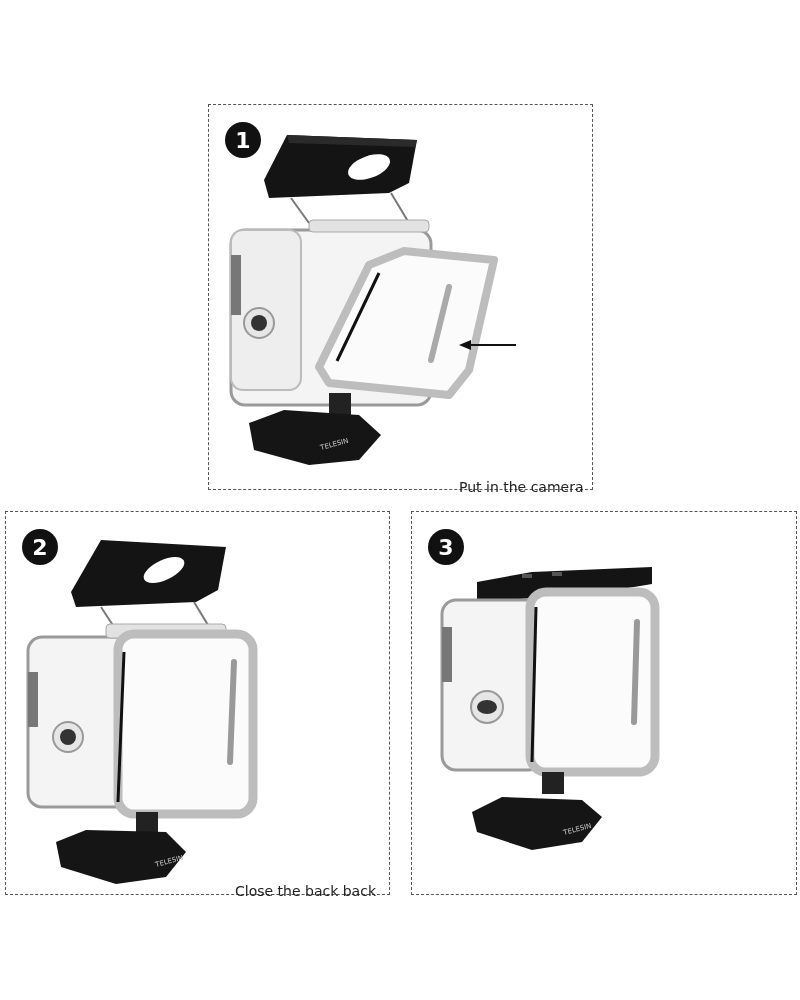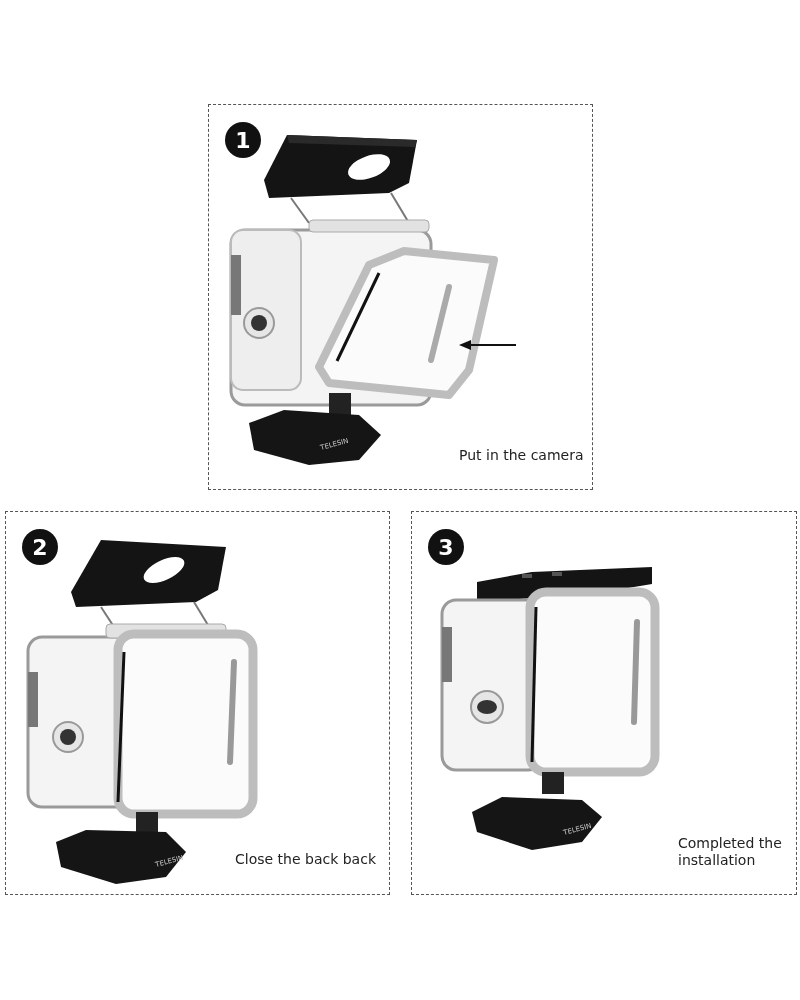--- a/index.html
+++ b/index.html
@@ -21,20 +21,21 @@
     display: flex; align-items: center; justify-content: center;
     font-family: "DejaVu Sans", sans-serif;
   }
   .caption {
     position: absolute;
     color: #222222;
     font-size: 14px;
     line-height: 17px;
     font-family: "DejaVu Sans", "Liberation Sans", sans-serif;
     white-space: pre-line;
+    margin-top: 32px;
   }
   .illus { position: absolute; }
 </style>
 </head>
 <body>
 
 <div class="panel" style="left:208px; top:104px; width:385px; height:386px;">
   <div class="step-badge" style="left:16px; top:17px;">1</div>
 
   <svg class="illus" style="left:0; top:0;" width="385" height="386" viewBox="0 0 385 386">
@@ -131,15 +132,13 @@
       <line x1="124" y1="95" x2="120" y2="250" stroke="#111111" stroke-width="3"></line>
       <line x1="225" y1="110" x2="222" y2="210" stroke="#999999" stroke-width="6" stroke-linecap="round"></line>
     </g>
     <g>
       <rect x="130" y="260" width="22" height="22" fill="#222222"></rect>
       <polygon points="60,300 90,285 170,288 190,305 170,330 120,338 65,320" fill="#151515"></polygon>
       <text x="152" y="323" font-size="7" fill="#cccccc" transform="rotate(-15 152 323)" font-family="DejaVu Sans, sans-serif">TELESIN</text>
     </g>
   </svg>
 
-  <div class="caption" style="left:266px; top:323px;">Completed the
-installation</div>
 </div>
 
 </body></html>

